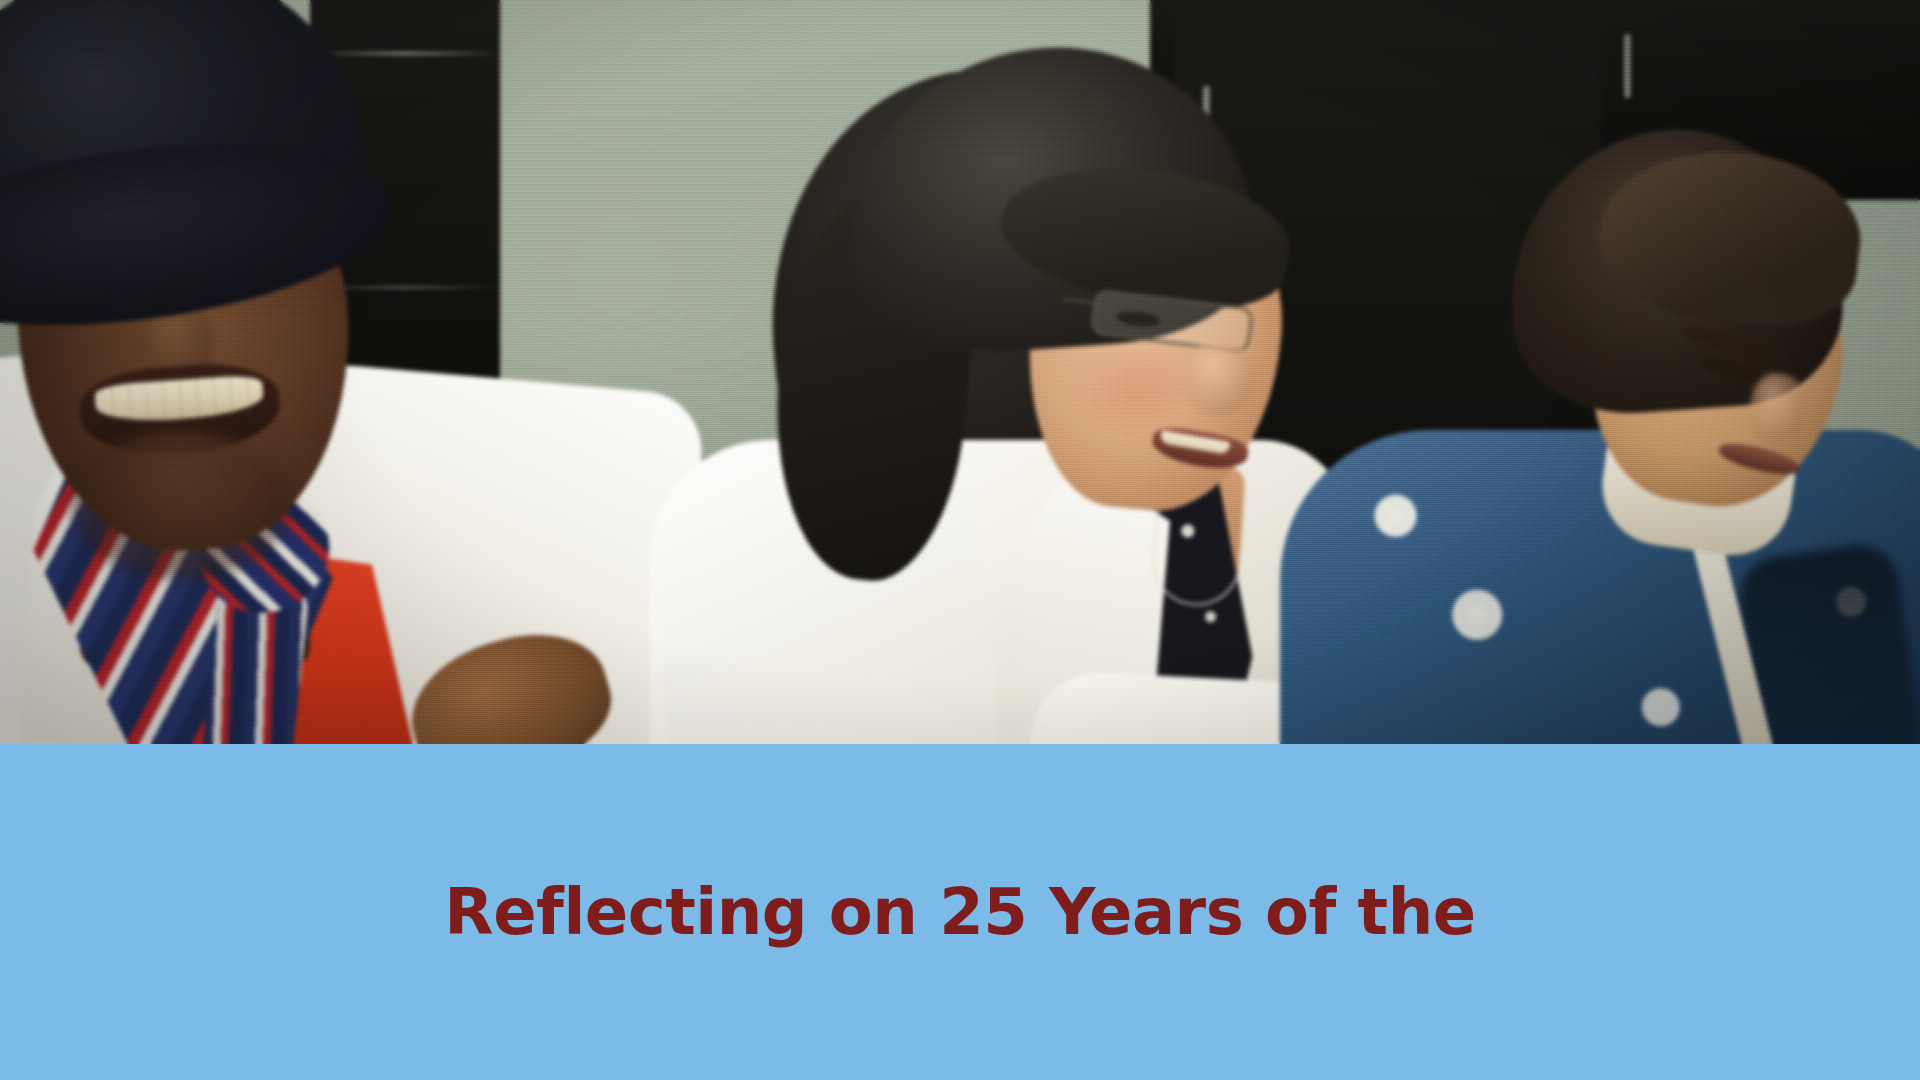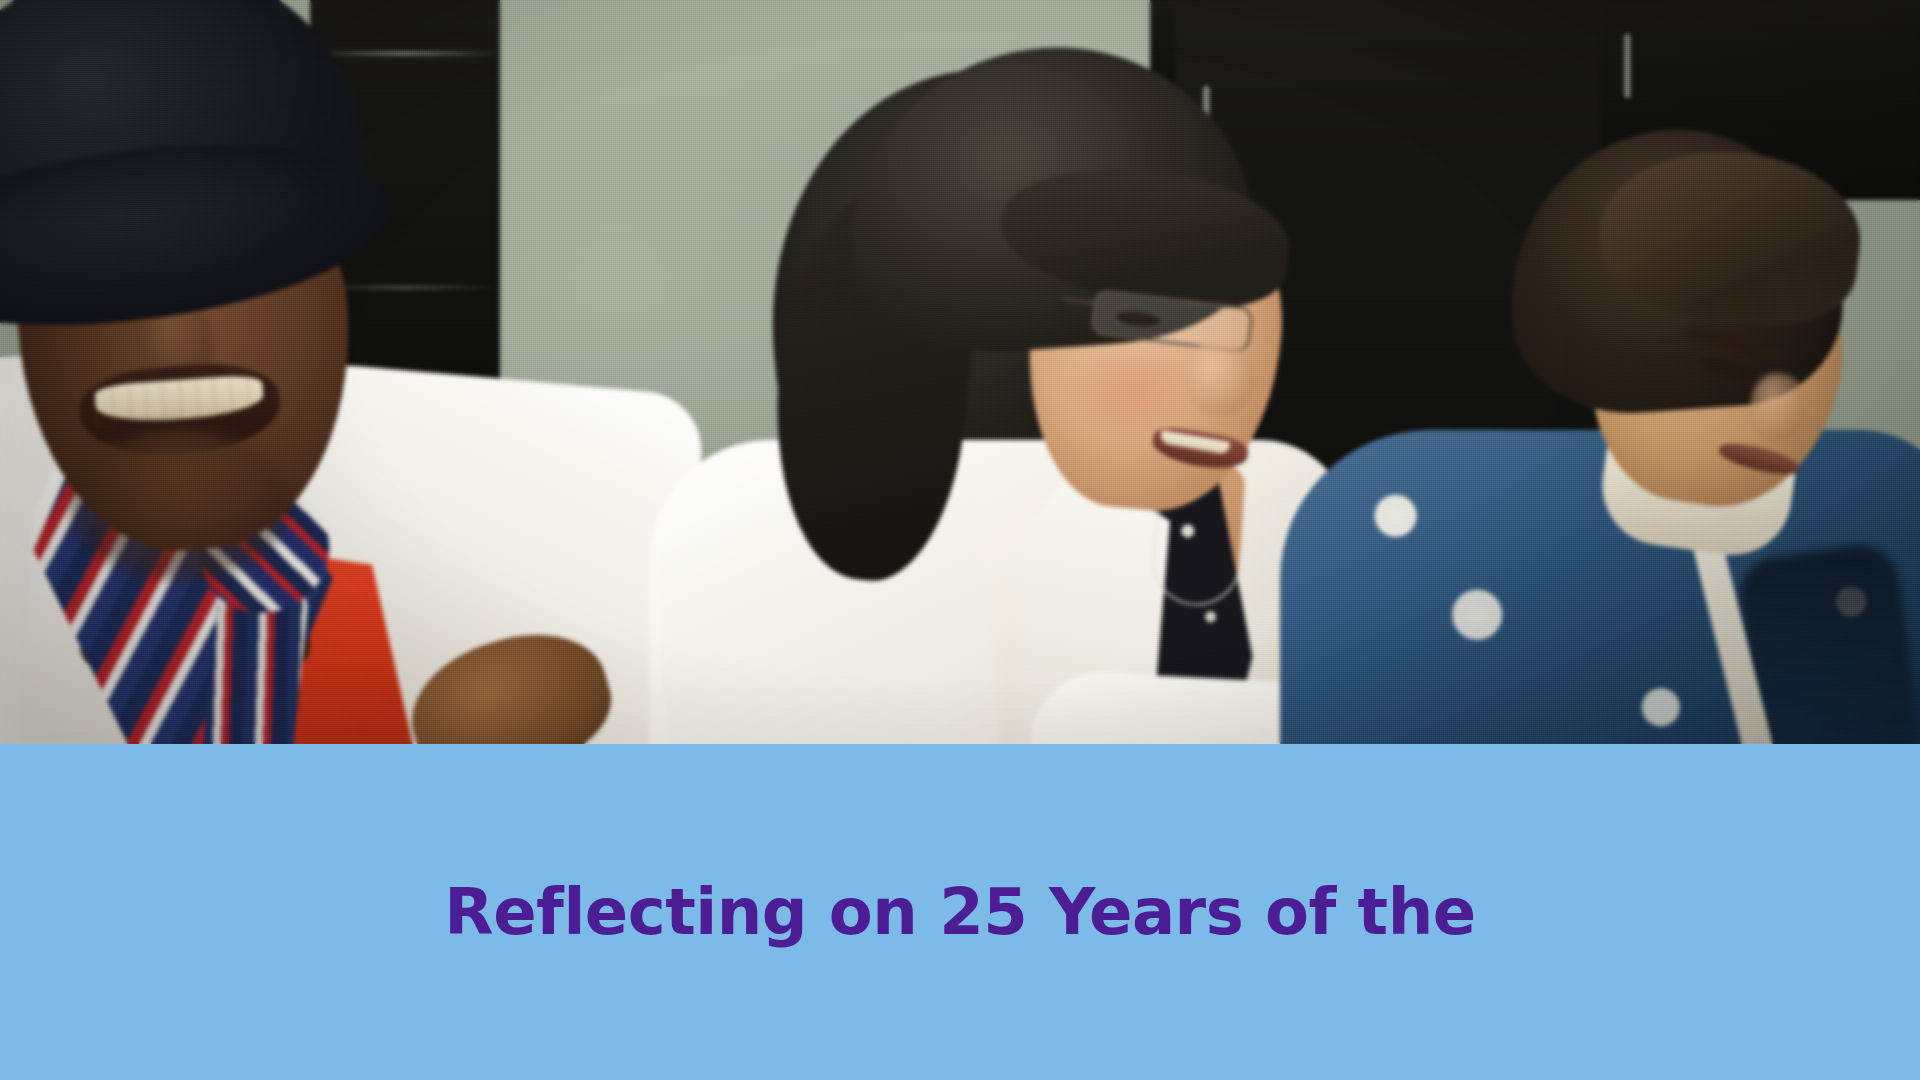--- a/index.html
+++ b/index.html
@@ -530,18 +530,18 @@
       <div class="nose"></div>
       <div class="mouth"></div>
     </div>
 
     <div class="lyr" id="softness"></div>
     <div class="lyr" id="grain"></div>
     <div class="lyr" id="vignette"></div>
   </div>
 
   <div id="band" style="background: rgb(124, 186, 232);">
-    <h1 id="title" style="color: #4c1d95;">
+    <h1 id="title" style="color: #7f1d1d;">
       <span class="ln">Reflecting on 25 Years of the</span>
     </h1>
   </div>
 
 </div>
 
 </body></html>

